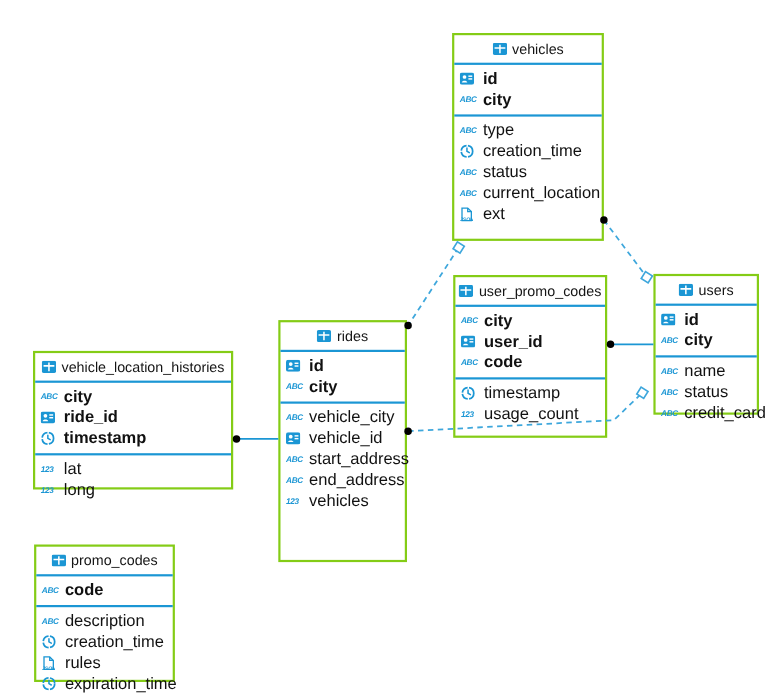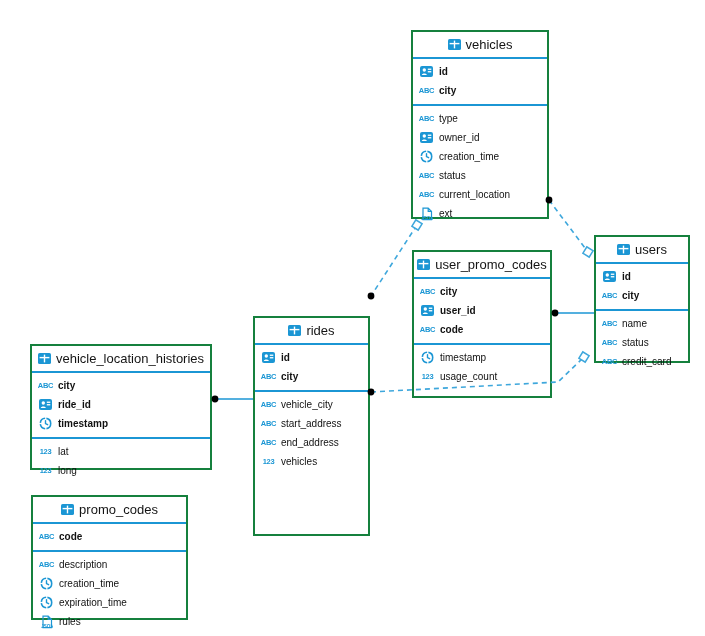--- a/index.html
+++ b/index.html
@@ -2,37 +2,37 @@
 <html><head>
 <meta charset="utf-8">
 <style>
   html,body{margin:0;padding:0;background:#ffffff;}
   #canvas{
     position:relative;width:705px;height:636px;background:#ffffff;overflow:hidden;
     font-family:"Liberation Sans", sans-serif;
   }
   .tbl{
     position:absolute;box-sizing:border-box;background:#ffffff;
-    border:2px solid #15803d;display:flex;flex-direction:column;
+    border:2px solid #84cc16;display:flex;flex-direction:column;
   }
   .tbl-h{
     display:flex;align-items:center;justify-content:center;gap:5px;
     height:25px;flex:0 0 25px;border-bottom:2px solid #1b96d4;
     font-size:13px;color:#141414;white-space:nowrap;
   }
   .sec{padding:3px 0 4px 0;}
   .sec.pk{border-bottom:2px solid #1b96d4;}
   .sec.pk .f-label{font-weight:bold;}
   .row{
     display:flex;align-items:center;height:19px;padding-left:5px;gap:4px;
     white-space:nowrap;
   }
-  .f-label{font-size:10px;color:#111111;}
+  .f-label{font-size:15px;color:#111111;}
   .icn{
-    flex:0 0 17px;width:17px;display:inline-flex;align-items:center;justify-content:center;
+    flex:0 0 17px;width:17px;display:inline-flex;align-items:center;justify-content:flex-start;font-style:italic;
   }
   .txticon{
     font-size:7.5px;font-weight:bold;color:#1b96d4;letter-spacing:-0.3px;line-height:1;
   }
   #wires{position:absolute;left:0;top:0;z-index:5;pointer-events:none;}
   .tbl{z-index:2;}
 </style>
 </head>
 <body>
 
@@ -93,32 +93,20 @@
       </div>
       <div class="sec">
         <div class="row">
           <span class="icn">
             <span class="txticon">ABC</span>
           </span>
           <span class="f-label">type</span>
         </div>
         <div class="row">
           <span class="icn">
-            <svg width="13" height="11" viewBox="0 0 13 11">
-              <rect x="0" y="0" width="13" height="11" rx="2" fill="#1b96d4"></rect>
-              <circle cx="4.3" cy="4" r="1.7" fill="#fff"></circle>
-              <path d="M1.8 8.9 C1.9 6.9 6.7 6.9 6.8 8.9 Z" fill="#fff"></path>
-              <rect x="7.8" y="2.6" width="3.5" height="1.3" fill="#fff"></rect>
-              <rect x="7.8" y="5.1" width="3.5" height="1.3" fill="#fff"></rect>
-            </svg>
-          </span>
-          <span class="f-label">owner_id</span>
-        </div>
-        <div class="row">
-          <span class="icn">
             <svg width="13" height="13" viewBox="0 0 14 14">
               <circle cx="7" cy="7" r="5.6" fill="none" stroke="#1b96d4" stroke-width="1.7" stroke-dasharray="7.5 1.4"></circle>
               <path d="M7 3.9 V7 L9.3 8.3" fill="none" stroke="#1b96d4" stroke-width="1.5" stroke-linecap="round"></path>
             </svg>
           </span>
           <span class="f-label">creation_time</span>
         </div>
         <div class="row">
           <span class="icn">
             <span class="txticon">ABC</span>
@@ -189,21 +177,21 @@
           <span class="f-label">timestamp</span>
         </div>
         <div class="row">
           <span class="icn">
             <span class="txticon">123</span>
           </span>
           <span class="f-label">usage_count</span>
         </div>
       </div>
     </div>
-    <div class="tbl" style="left: 594px; top: 235px; width: 96px; height: 128px;">
+    <div class="tbl" style="left: 594px; top: 249px; width: 96px; height: 128px;">
       <div class="tbl-h">
         <svg width="13" height="11" viewBox="0 0 13 11">
           <rect x="0" y="0" width="13" height="11" rx="1.6" fill="#1b96d4"></rect>
           <line x1="1.6" y1="4.6" x2="11.4" y2="4.6" stroke="#fff" stroke-width="1.4"></line>
           <line x1="6.5" y1="1.6" x2="6.5" y2="9.4" stroke="#fff" stroke-width="1.4"></line>
         </svg>
         <span>users</span>
       </div>
       <div class="sec pk">
         <div class="row">
@@ -239,21 +227,21 @@
           <span class="f-label">status</span>
         </div>
         <div class="row">
           <span class="icn">
             <span class="txticon">ABC</span>
           </span>
           <span class="f-label">credit_card</span>
         </div>
       </div>
     </div>
-    <div class="tbl" style="left: 253px; top: 291px; width: 117px; height: 220px; margin-top: 25px;">
+    <div class="tbl" style="left: 253px; top: 291px; width: 117px; height: 220px;">
       <div class="tbl-h">
         <svg width="13" height="11" viewBox="0 0 13 11">
           <rect x="0" y="0" width="13" height="11" rx="1.6" fill="#1b96d4"></rect>
           <line x1="1.6" y1="4.6" x2="11.4" y2="4.6" stroke="#fff" stroke-width="1.4"></line>
           <line x1="6.5" y1="1.6" x2="6.5" y2="9.4" stroke="#fff" stroke-width="1.4"></line>
         </svg>
         <span>rides</span>
       </div>
       <div class="sec pk">
         <div class="row">
@@ -277,39 +265,51 @@
       </div>
       <div class="sec">
         <div class="row">
           <span class="icn">
             <span class="txticon">ABC</span>
           </span>
           <span class="f-label">vehicle_city</span>
         </div>
         <div class="row">
           <span class="icn">
+            <svg width="13" height="11" viewBox="0 0 13 11">
+              <rect x="0" y="0" width="13" height="11" rx="2" fill="#1b96d4"></rect>
+              <circle cx="4.3" cy="4" r="1.7" fill="#fff"></circle>
+              <path d="M1.8 8.9 C1.9 6.9 6.7 6.9 6.8 8.9 Z" fill="#fff"></path>
+              <rect x="7.8" y="2.6" width="3.5" height="1.3" fill="#fff"></rect>
+              <rect x="7.8" y="5.1" width="3.5" height="1.3" fill="#fff"></rect>
+            </svg>
+          </span>
+          <span class="f-label">vehicle_id</span>
+        </div>
+        <div class="row">
+          <span class="icn">
             <span class="txticon">ABC</span>
           </span>
           <span class="f-label">start_address</span>
         </div>
         <div class="row">
           <span class="icn">
             <span class="txticon">ABC</span>
           </span>
           <span class="f-label">end_address</span>
         </div>
         <div class="row">
           <span class="icn">
             <span class="txticon">123</span>
           </span>
           <span class="f-label">vehicles</span>
         </div>
       </div>
     </div>
-    <div class="tbl" style="left: 30px; top: 344px; width: 182px; height: 126px;">
+    <div class="tbl" style="left: 30px; top: 319px; width: 182px; height: 126px;">
       <div class="tbl-h">
         <svg width="13" height="11" viewBox="0 0 13 11">
           <rect x="0" y="0" width="13" height="11" rx="1.6" fill="#1b96d4"></rect>
           <line x1="1.6" y1="4.6" x2="11.4" y2="4.6" stroke="#fff" stroke-width="1.4"></line>
           <line x1="6.5" y1="1.6" x2="6.5" y2="9.4" stroke="#fff" stroke-width="1.4"></line>
         </svg>
         <span>vehicle_location_histories</span>
       </div>
       <div class="sec pk">
         <div class="row">
@@ -348,21 +348,21 @@
           <span class="f-label">lat</span>
         </div>
         <div class="row">
           <span class="icn">
             <span class="txticon">123</span>
           </span>
           <span class="f-label">long</span>
         </div>
       </div>
     </div>
-    <div class="tbl" style="left: 31px; top: 495px; width: 157px; height: 125px;">
+    <div class="tbl" style="left: 31px; top: 495px; width: 128px; height: 125px;">
       <div class="tbl-h">
         <svg width="13" height="11" viewBox="0 0 13 11">
           <rect x="0" y="0" width="13" height="11" rx="1.6" fill="#1b96d4"></rect>
           <line x1="1.6" y1="4.6" x2="11.4" y2="4.6" stroke="#fff" stroke-width="1.4"></line>
           <line x1="6.5" y1="1.6" x2="6.5" y2="9.4" stroke="#fff" stroke-width="1.4"></line>
         </svg>
         <span>promo_codes</span>
       </div>
       <div class="sec pk">
         <div class="row">
@@ -380,35 +380,35 @@
           <span class="f-label">description</span>
         </div>
         <div class="row">
           <span class="icn">
             <svg width="13" height="13" viewBox="0 0 14 14">
               <circle cx="7" cy="7" r="5.6" fill="none" stroke="#1b96d4" stroke-width="1.7" stroke-dasharray="7.5 1.4"></circle>
               <path d="M7 3.9 V7 L9.3 8.3" fill="none" stroke="#1b96d4" stroke-width="1.5" stroke-linecap="round"></path>
             </svg>
           </span>
           <span class="f-label">creation_time</span>
-        </div>
-        <div class="row">
-          <span class="icn">
-            <svg width="13" height="13" viewBox="0 0 14 14">
-              <circle cx="7" cy="7" r="5.6" fill="none" stroke="#1b96d4" stroke-width="1.7" stroke-dasharray="7.5 1.4"></circle>
-              <path d="M7 3.9 V7 L9.3 8.3" fill="none" stroke="#1b96d4" stroke-width="1.5" stroke-linecap="round"></path>
-            </svg>
-          </span>
-          <span class="f-label">expiration_time</span>
         </div>
         <div class="row">
           <span class="icn">
             <svg width="12" height="14" viewBox="0 0 12 14">
               <path d="M2 1.2 H7.2 L10.5 4.4 V12.6 H2 Z" fill="none" stroke="#1b96d4" stroke-width="1.2"></path>
               <path d="M7.2 1.2 V4.4 H10.5" fill="none" stroke="#1b96d4" stroke-width="1.2"></path>
               <text x="0.2" y="13.2" font-size="4.6" font-weight="bold" fill="#1b96d4" font-family="Liberation Sans,sans-serif">JSON</text>
             </svg>
           </span>
           <span class="f-label">rules</span>
         </div>
+        <div class="row">
+          <span class="icn">
+            <svg width="13" height="13" viewBox="0 0 14 14">
+              <circle cx="7" cy="7" r="5.6" fill="none" stroke="#1b96d4" stroke-width="1.7" stroke-dasharray="7.5 1.4"></circle>
+              <path d="M7 3.9 V7 L9.3 8.3" fill="none" stroke="#1b96d4" stroke-width="1.5" stroke-linecap="round"></path>
+            </svg>
+          </span>
+          <span class="f-label">expiration_time</span>
+        </div>
       </div>
     </div>
   </div>
 
 </body></html>

